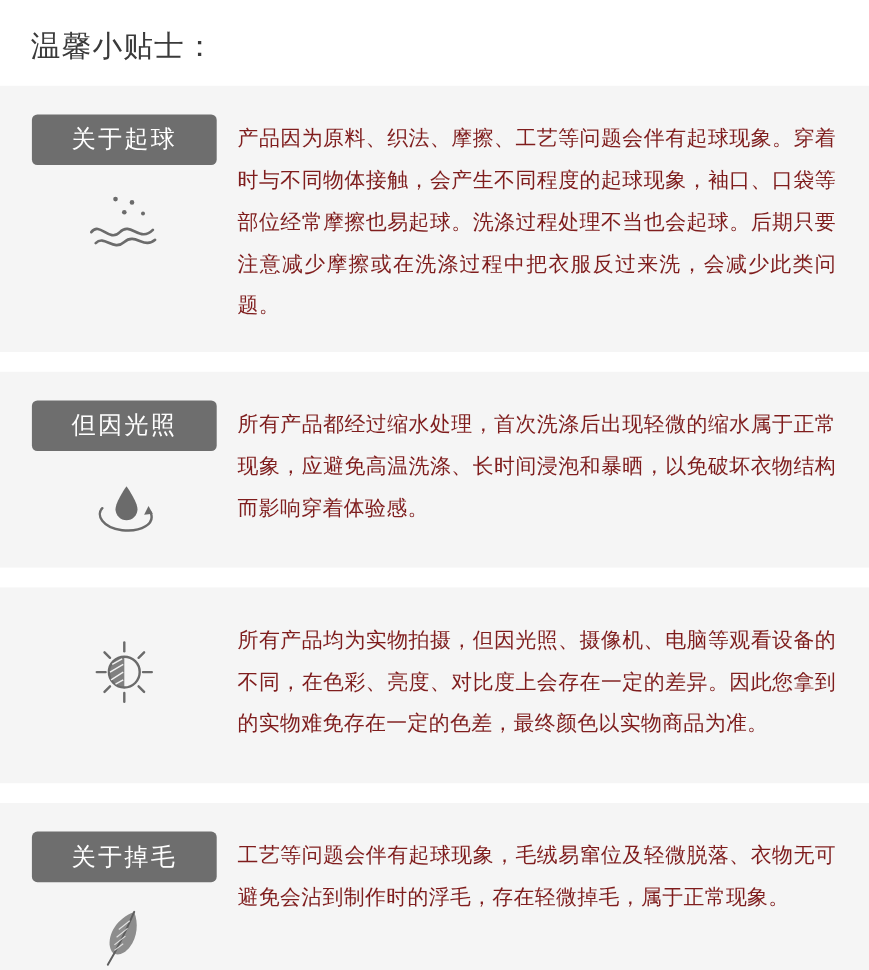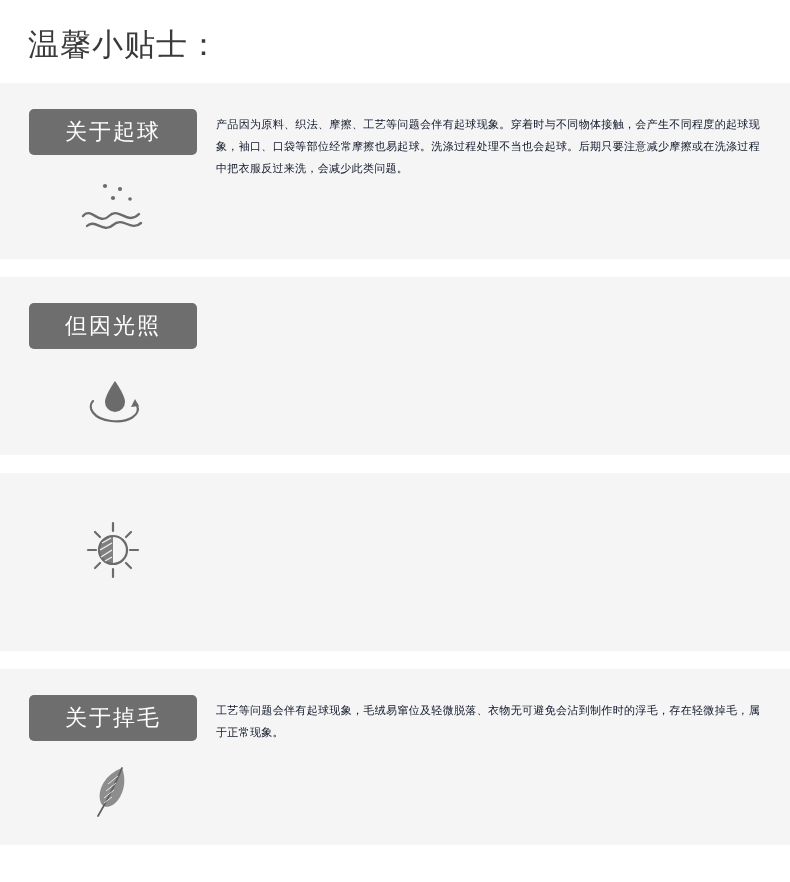--- a/index.html
+++ b/index.html
@@ -21,21 +21,21 @@
     background: #ffffff;
   }
 
   
   .page-header {
     box-sizing: border-box;
     padding: 26px 0 20px 28px;
     background: #ffffff;
   }
   .page-title {
-    font-size: 31px;
+    font-size: 27px;
     line-height: 1.2;
     color: #3a3a3a;
     letter-spacing: 1px;
     font-weight: normal;
     margin: 0;
   }
 
   
   .tips {
     display: block;
@@ -89,23 +89,23 @@
     display: block;
   }
 
   .tip-body {
     flex: 1 1 auto;
     padding-top: 10px;
     padding-left: 8px;
     padding-right: 4px;
   }
   .tip-text {
-    font-size: 11px;
+    font-size: 19px;
     line-height: 2.0;
-    color: #0f172a;
+    color: #7f1d1d;
     letter-spacing: 0.3px;
     text-align: justify;
     margin: 0;
   }
 
   
   #row-0 { min-height: 172px; }
   #row-1 { min-height: 178px; }
   #row-2 { min-height: 178px; }
   #row-3 { min-height: 150px; }
@@ -145,20 +145,23 @@
     <div class="tip-row" id="row-1">
       <div class="tip-left">
         <div class="tip-badge">但因光照</div>
         <div class="tip-icon">
           <svg width="68" height="58" viewBox="0 0 68 58">
             <path d="M36 10 C36 10, 26 24, 26 31 A10 10 0 0 0 46 31 C46 24, 36 10, 36 10 Z" fill="#6b6b6b"></path>
             <path d="M14 30 C8 36, 14 48, 32 50 C50 52, 62 44, 58 34" fill="none" stroke="#6b6b6b" stroke-width="2.2" stroke-linecap="round"></path>
             <path d="M56 28 L60 35 L52 36 Z" fill="#6b6b6b"></path>
           </svg>
         </div>
+      </div>
+      <div class="tip-body">
+        <p class="tip-text">所有产品都经过缩水处理，首次洗涤后出现轻微的缩水属于正常现象，应避免高温洗涤、长时间浸泡和暴晒，以免破坏衣物结构而影响穿着体验感。</p>
       </div>
     </div>
 
     <div class="tip-gap"></div>
 
     <div class="tip-row" id="row-2">
       <div class="tip-left">
         <div class="tip-icon">
           <svg width="66" height="62" viewBox="0 0 66 62">
             <g stroke="#6b6b6b" stroke-width="2.2" stroke-linecap="round">
@@ -175,20 +178,23 @@
             <path d="M33 17 A14 14 0 0 0 33 45 Z" fill="#6b6b6b" opacity="0.85"></path>
             <g stroke="#ffffff" stroke-width="1.3" opacity="0.9">
               <line x1="22" y1="24" x2="31" y2="19"></line>
               <line x1="20" y1="31" x2="32" y2="24"></line>
               <line x1="21" y1="38" x2="32" y2="31"></line>
               <line x1="25" y1="42" x2="32" y2="38"></line>
             </g>
           </svg>
         </div>
       </div>
+      <div class="tip-body">
+        <p class="tip-text">所有产品均为实物拍摄，但因光照、摄像机、电脑等观看设备的不同，在色彩、亮度、对比度上会存在一定的差异。因此您拿到的实物难免存在一定的色差，最终颜色以实物商品为准。</p>
+      </div>
     </div>
 
     <div class="tip-gap"></div>
 
     <div class="tip-row" id="row-3">
       <div class="tip-left">
         <div class="tip-badge">关于掉毛</div>
         <div class="tip-icon">
           <svg width="62" height="60" viewBox="0 0 62 60">
             <path d="M40 6 C24 12, 16 26, 18 38 C20 48, 30 46, 36 38 C43 29, 44 16, 40 6 Z" fill="#8d8d8d"></path>

